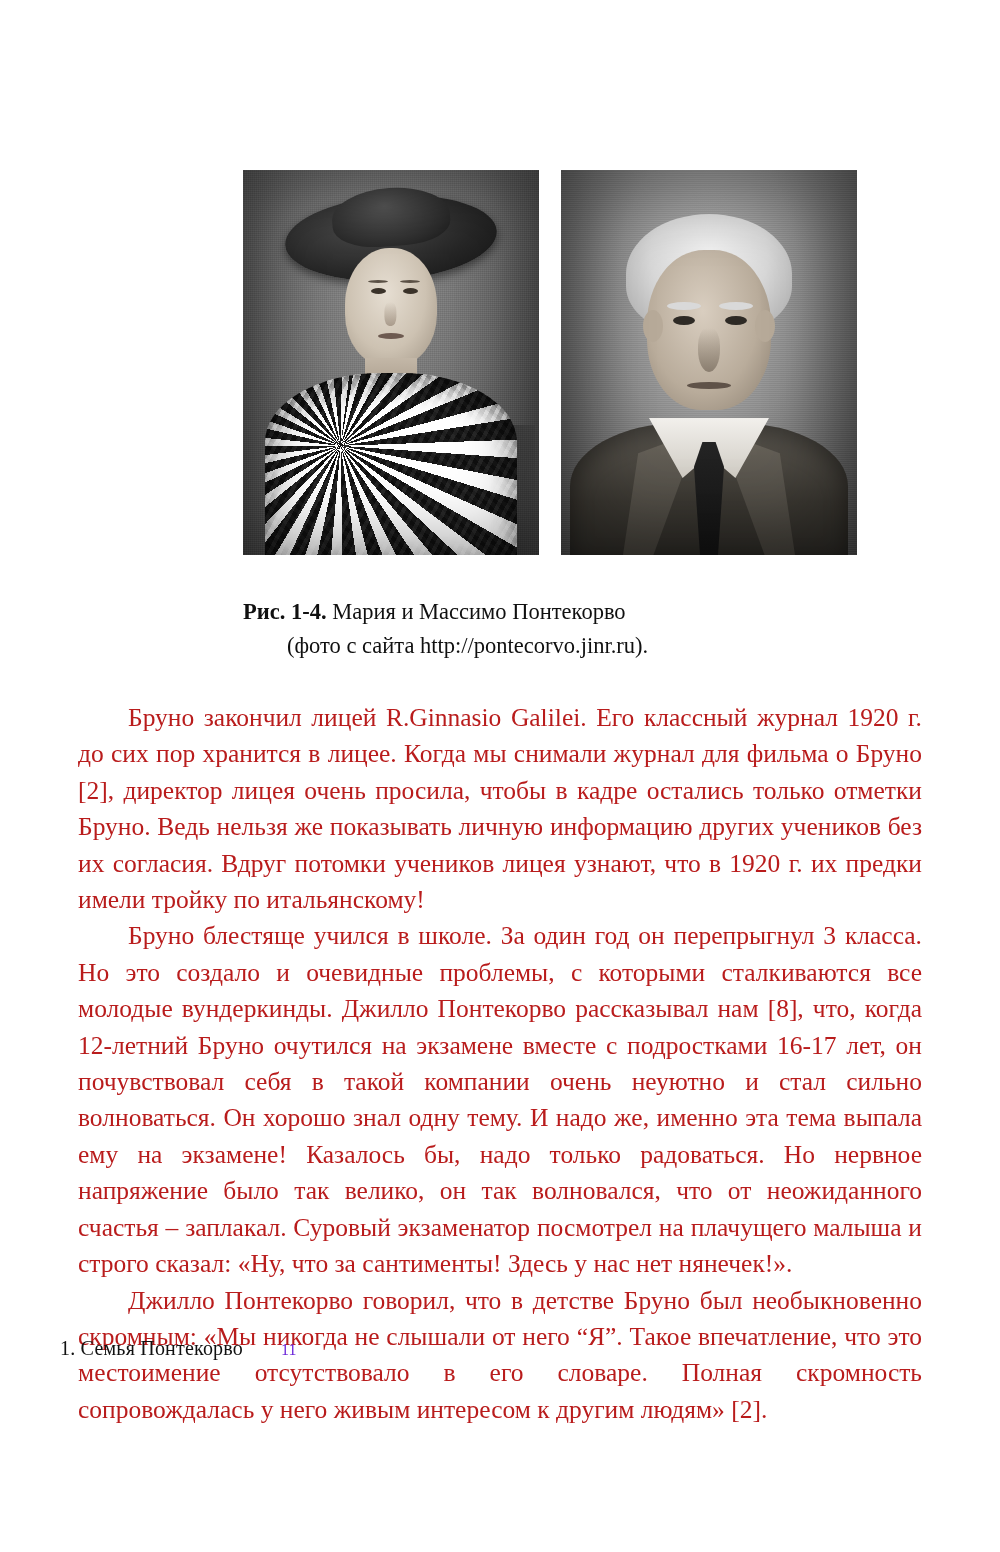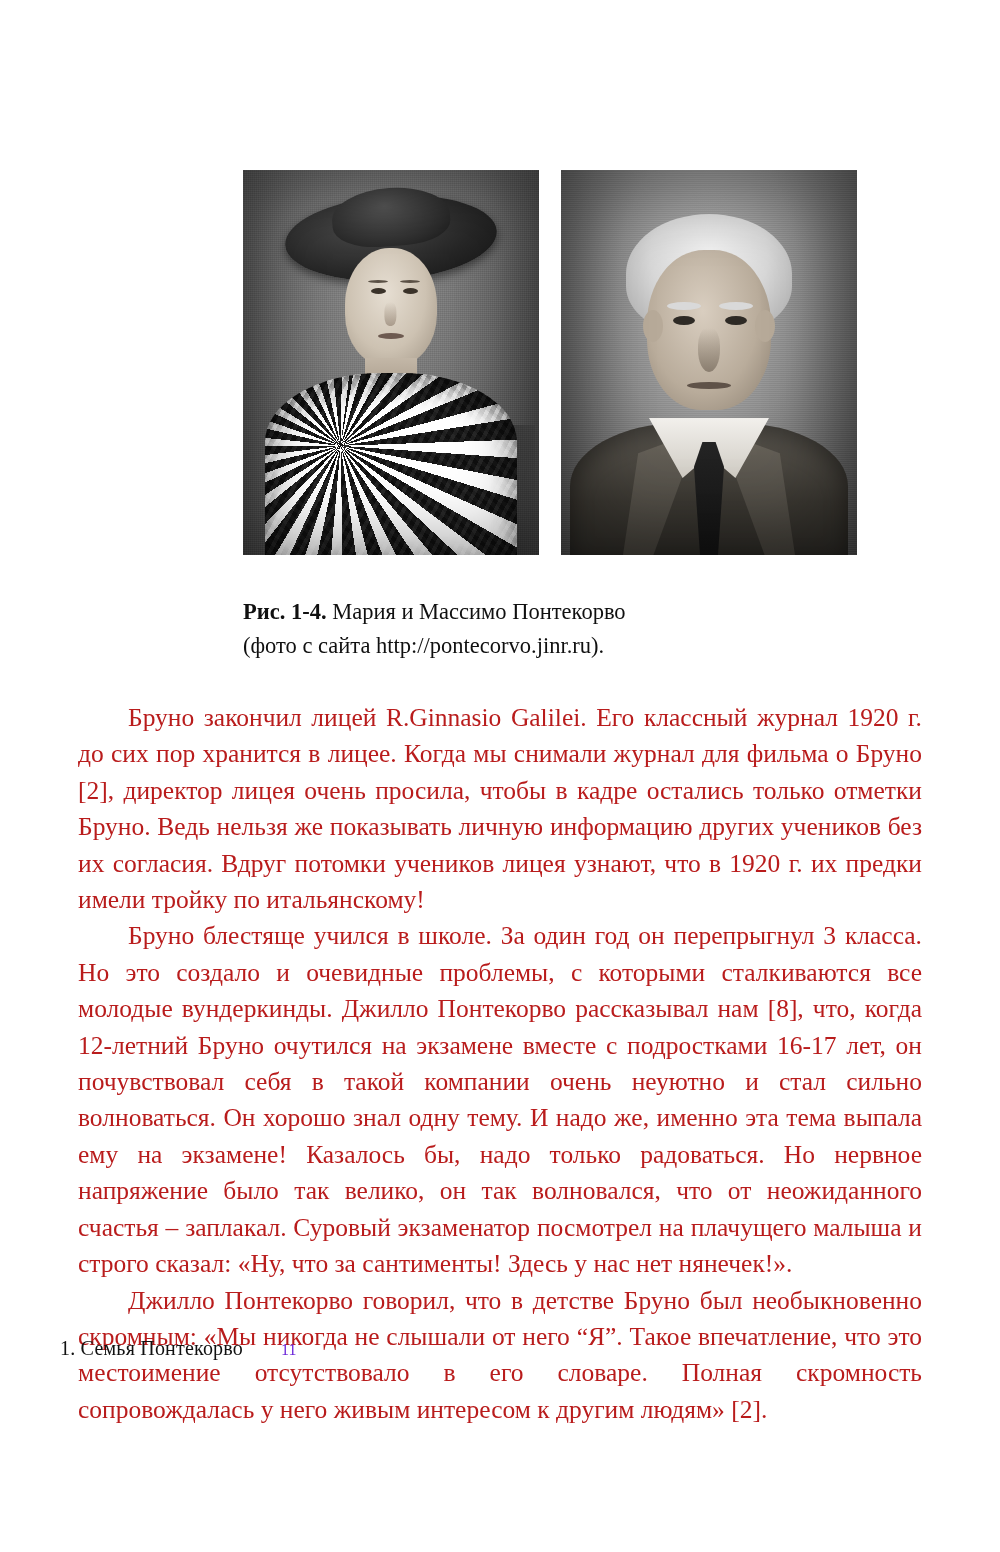--- a/index.html
+++ b/index.html
@@ -325,20 +325,21 @@
     margin-top: 40px;
     font-size: 22.5px;
     line-height: 34px;
     color: #101010;
   }
   .caption .fig-no {
     font-weight: bold;
   }
   .caption-line2 {
     display: block;
+    margin-left: 44px;
   }
 
   
   .body-text {
     position: absolute;
     left: 78px;
     top: 700px;
     width: 844px;
   }
   .body-text p {

